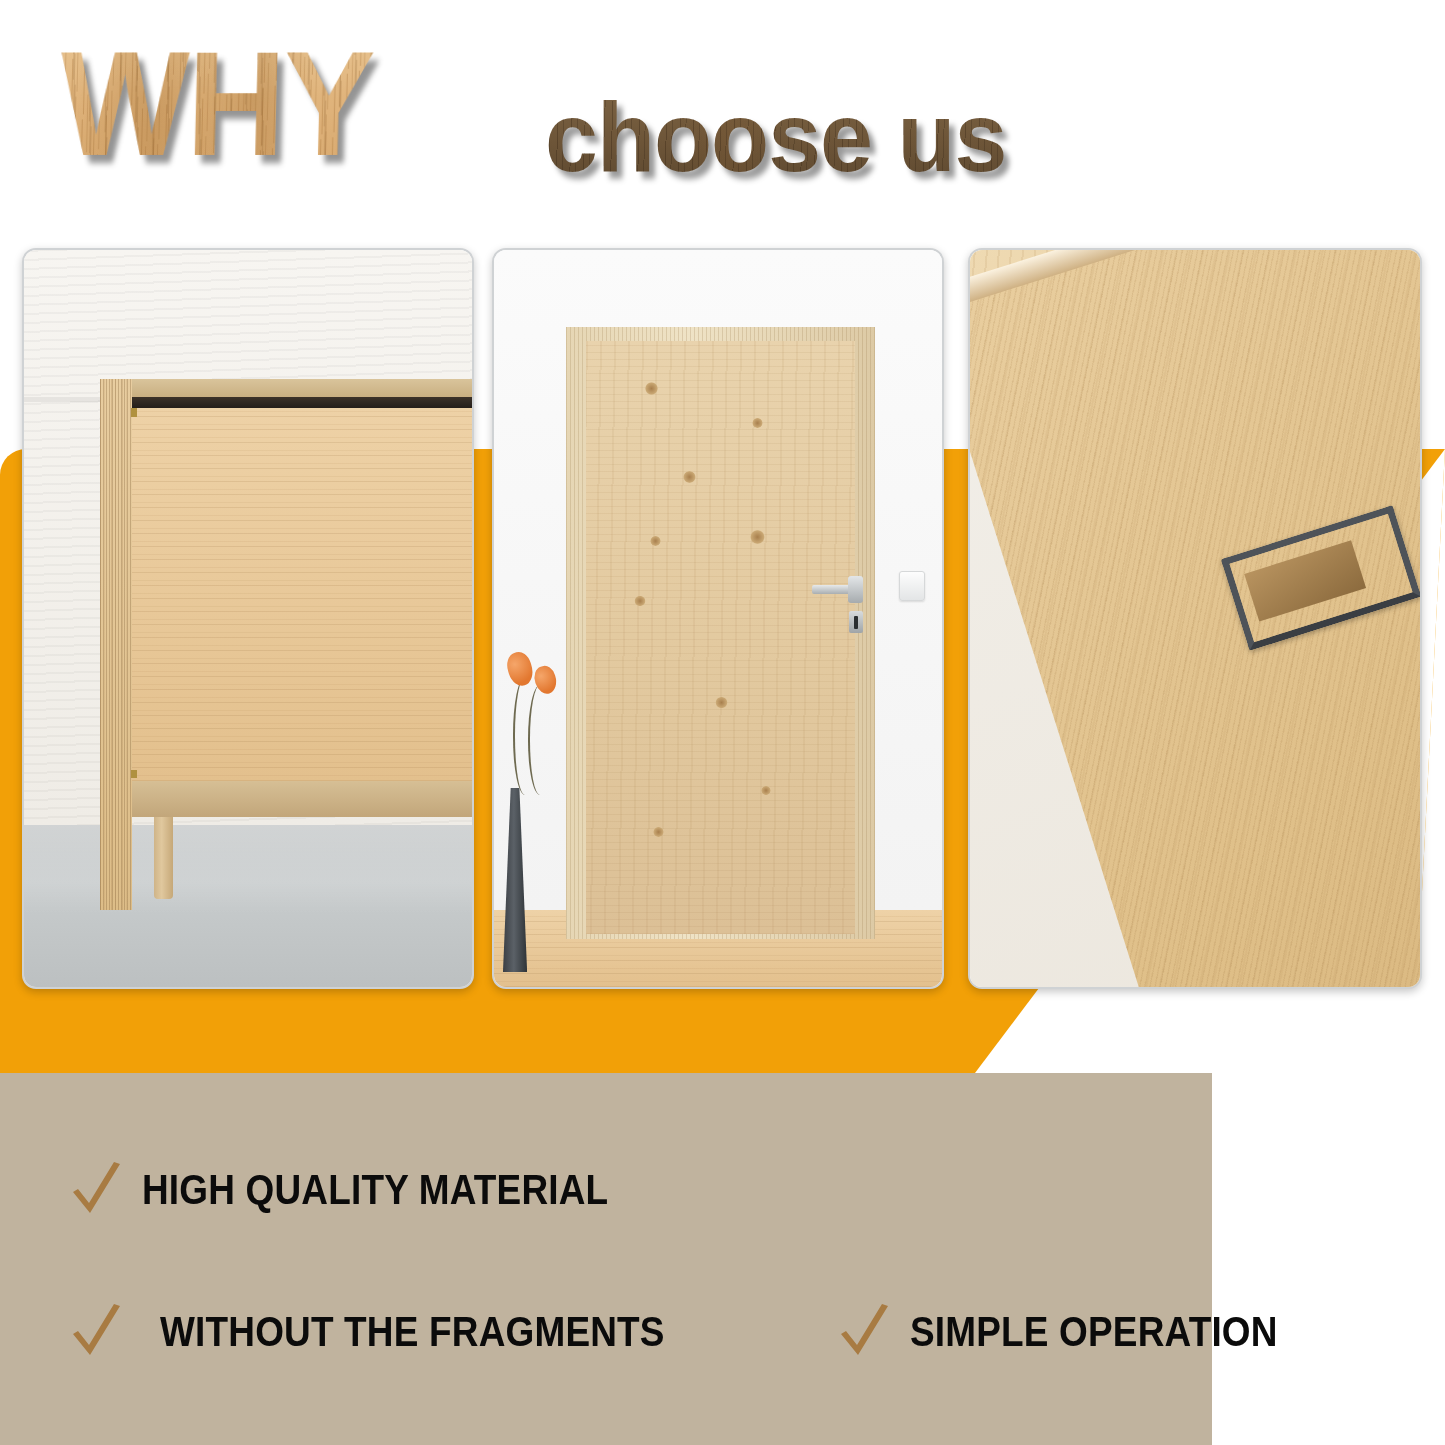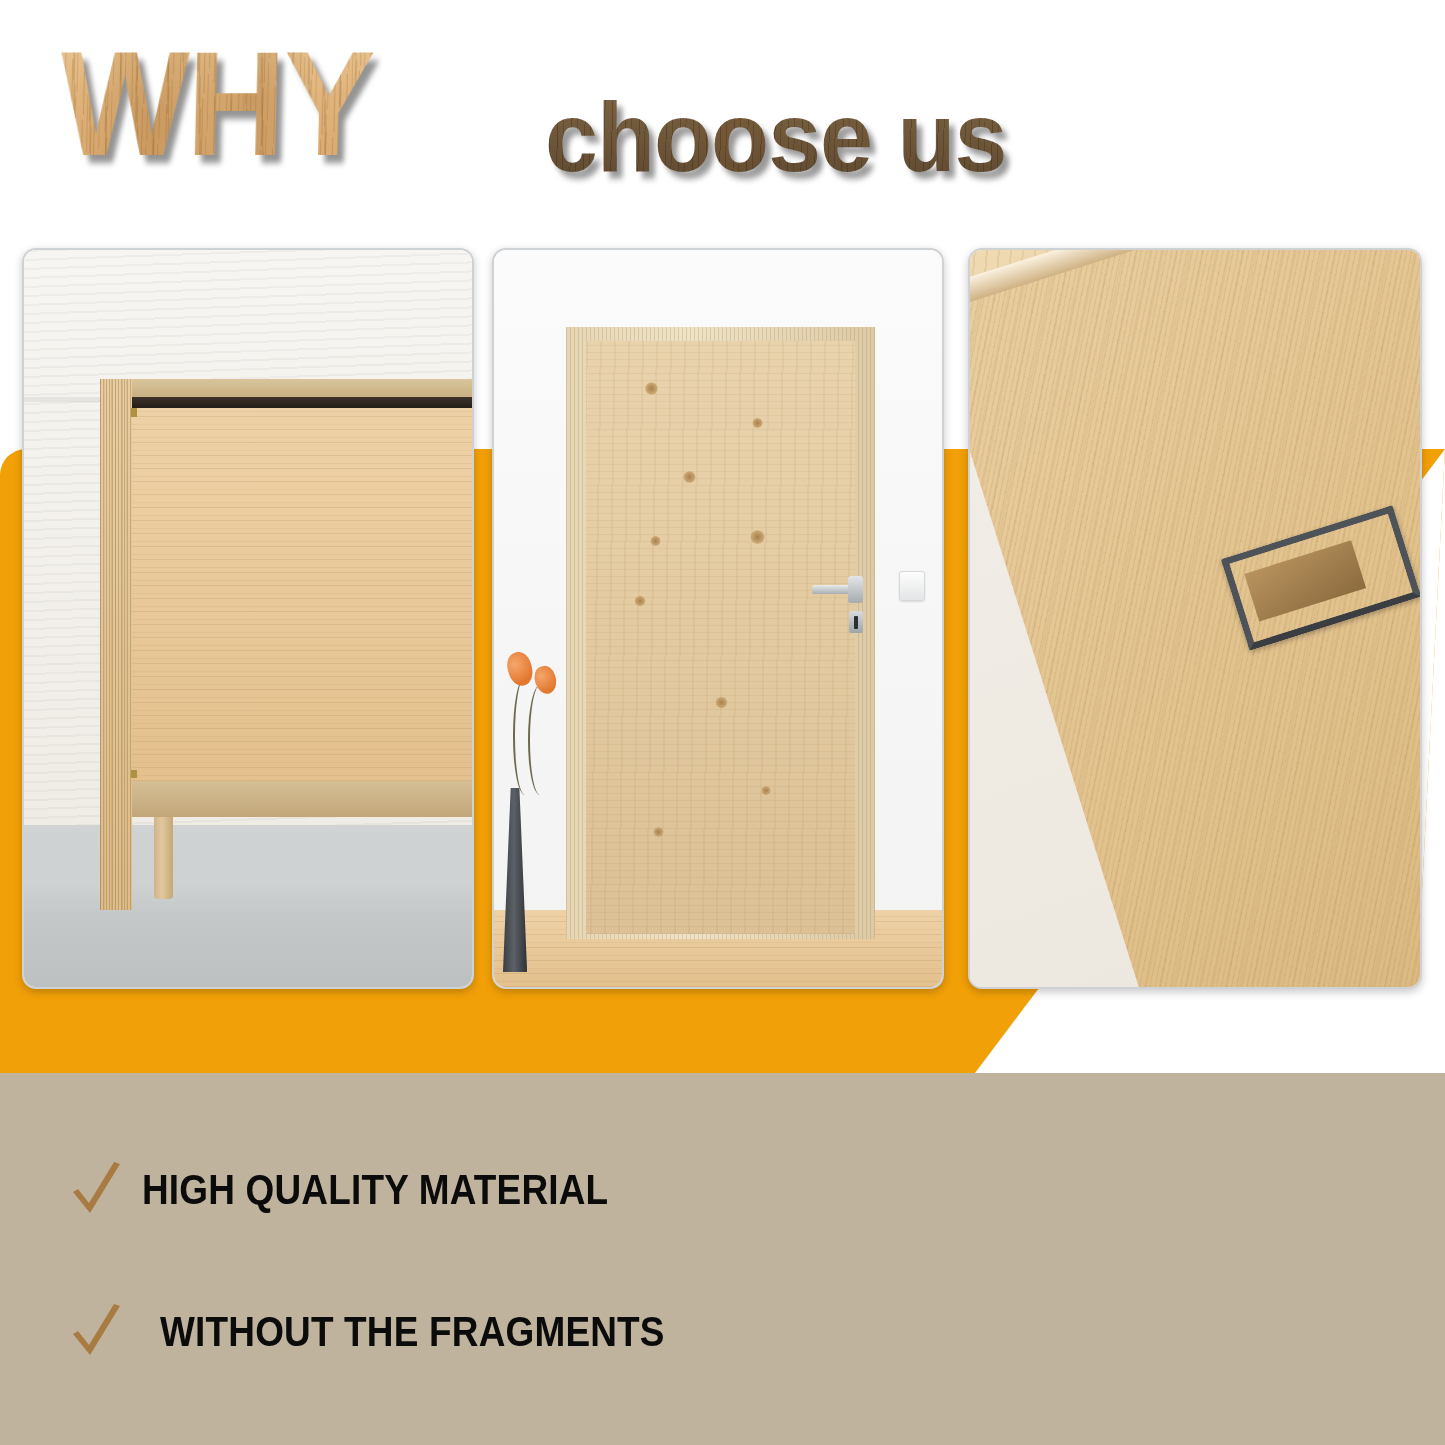--- a/index.html
+++ b/index.html
@@ -184,21 +184,21 @@
   .p3 .bar{position:absolute;left:58%;top:38%;width:40%;height:13%;
     transform:rotate(-17.5deg);}
   .p3 .bar-outer{position:absolute;inset:0;border:7px solid #4e5359;border-bottom-color:#3a3e43;
     border-radius:3px;background:transparent;
     box-shadow:0 2px 5px rgba(0,0,0,0.28);}
   .p3 .bar-hole{position:absolute;left:10%;top:22%;width:62%;height:52%;
     background:linear-gradient(160deg,#b8935f,#8c6b3e);}
 
   
   .features{
-    position:absolute;left:0;top:1073px;width:1445px;height:372px;
+    position:absolute;left:0;top:1073px;width:1212px;height:372px;
     background:#c0b39e;
   }
   .feat{
     position:absolute;display:flex;align-items:center;gap:18px;white-space:nowrap;
   }
   .f0{left:70px;top:88px;}
   .f1{left:838px;top:88px;}
   .f2{left:70px;top:230px;gap:36px;}
   .f3{left:838px;top:230px;}
   .check{flex:0 0 auto;width:54px;height:58px;display:block;}
@@ -293,16 +293,22 @@
     </div>
 
 
     <div class="feat f2">
       <svg class="check" viewBox="0 0 54 58">
         <path d="M3 31 L20 52 L50 3 L44 1 L19 42 L8 28 Z" fill="#a87b42"></path>
       </svg>
       <span class="feat-label">WITHOUT THE FRAGMENTS</span>
     </div>
 
+    <div class="feat f3">
+      <svg class="check" viewBox="0 0 54 58">
+        <path d="M3 31 L20 52 L50 3 L44 1 L19 42 L8 28 Z" fill="#a87b42"></path>
+      </svg>
+      <span class="feat-label">SIMPLE OPERATION</span>
+    </div>
 
   </div>
 
 </div>
 
 </body></html>

